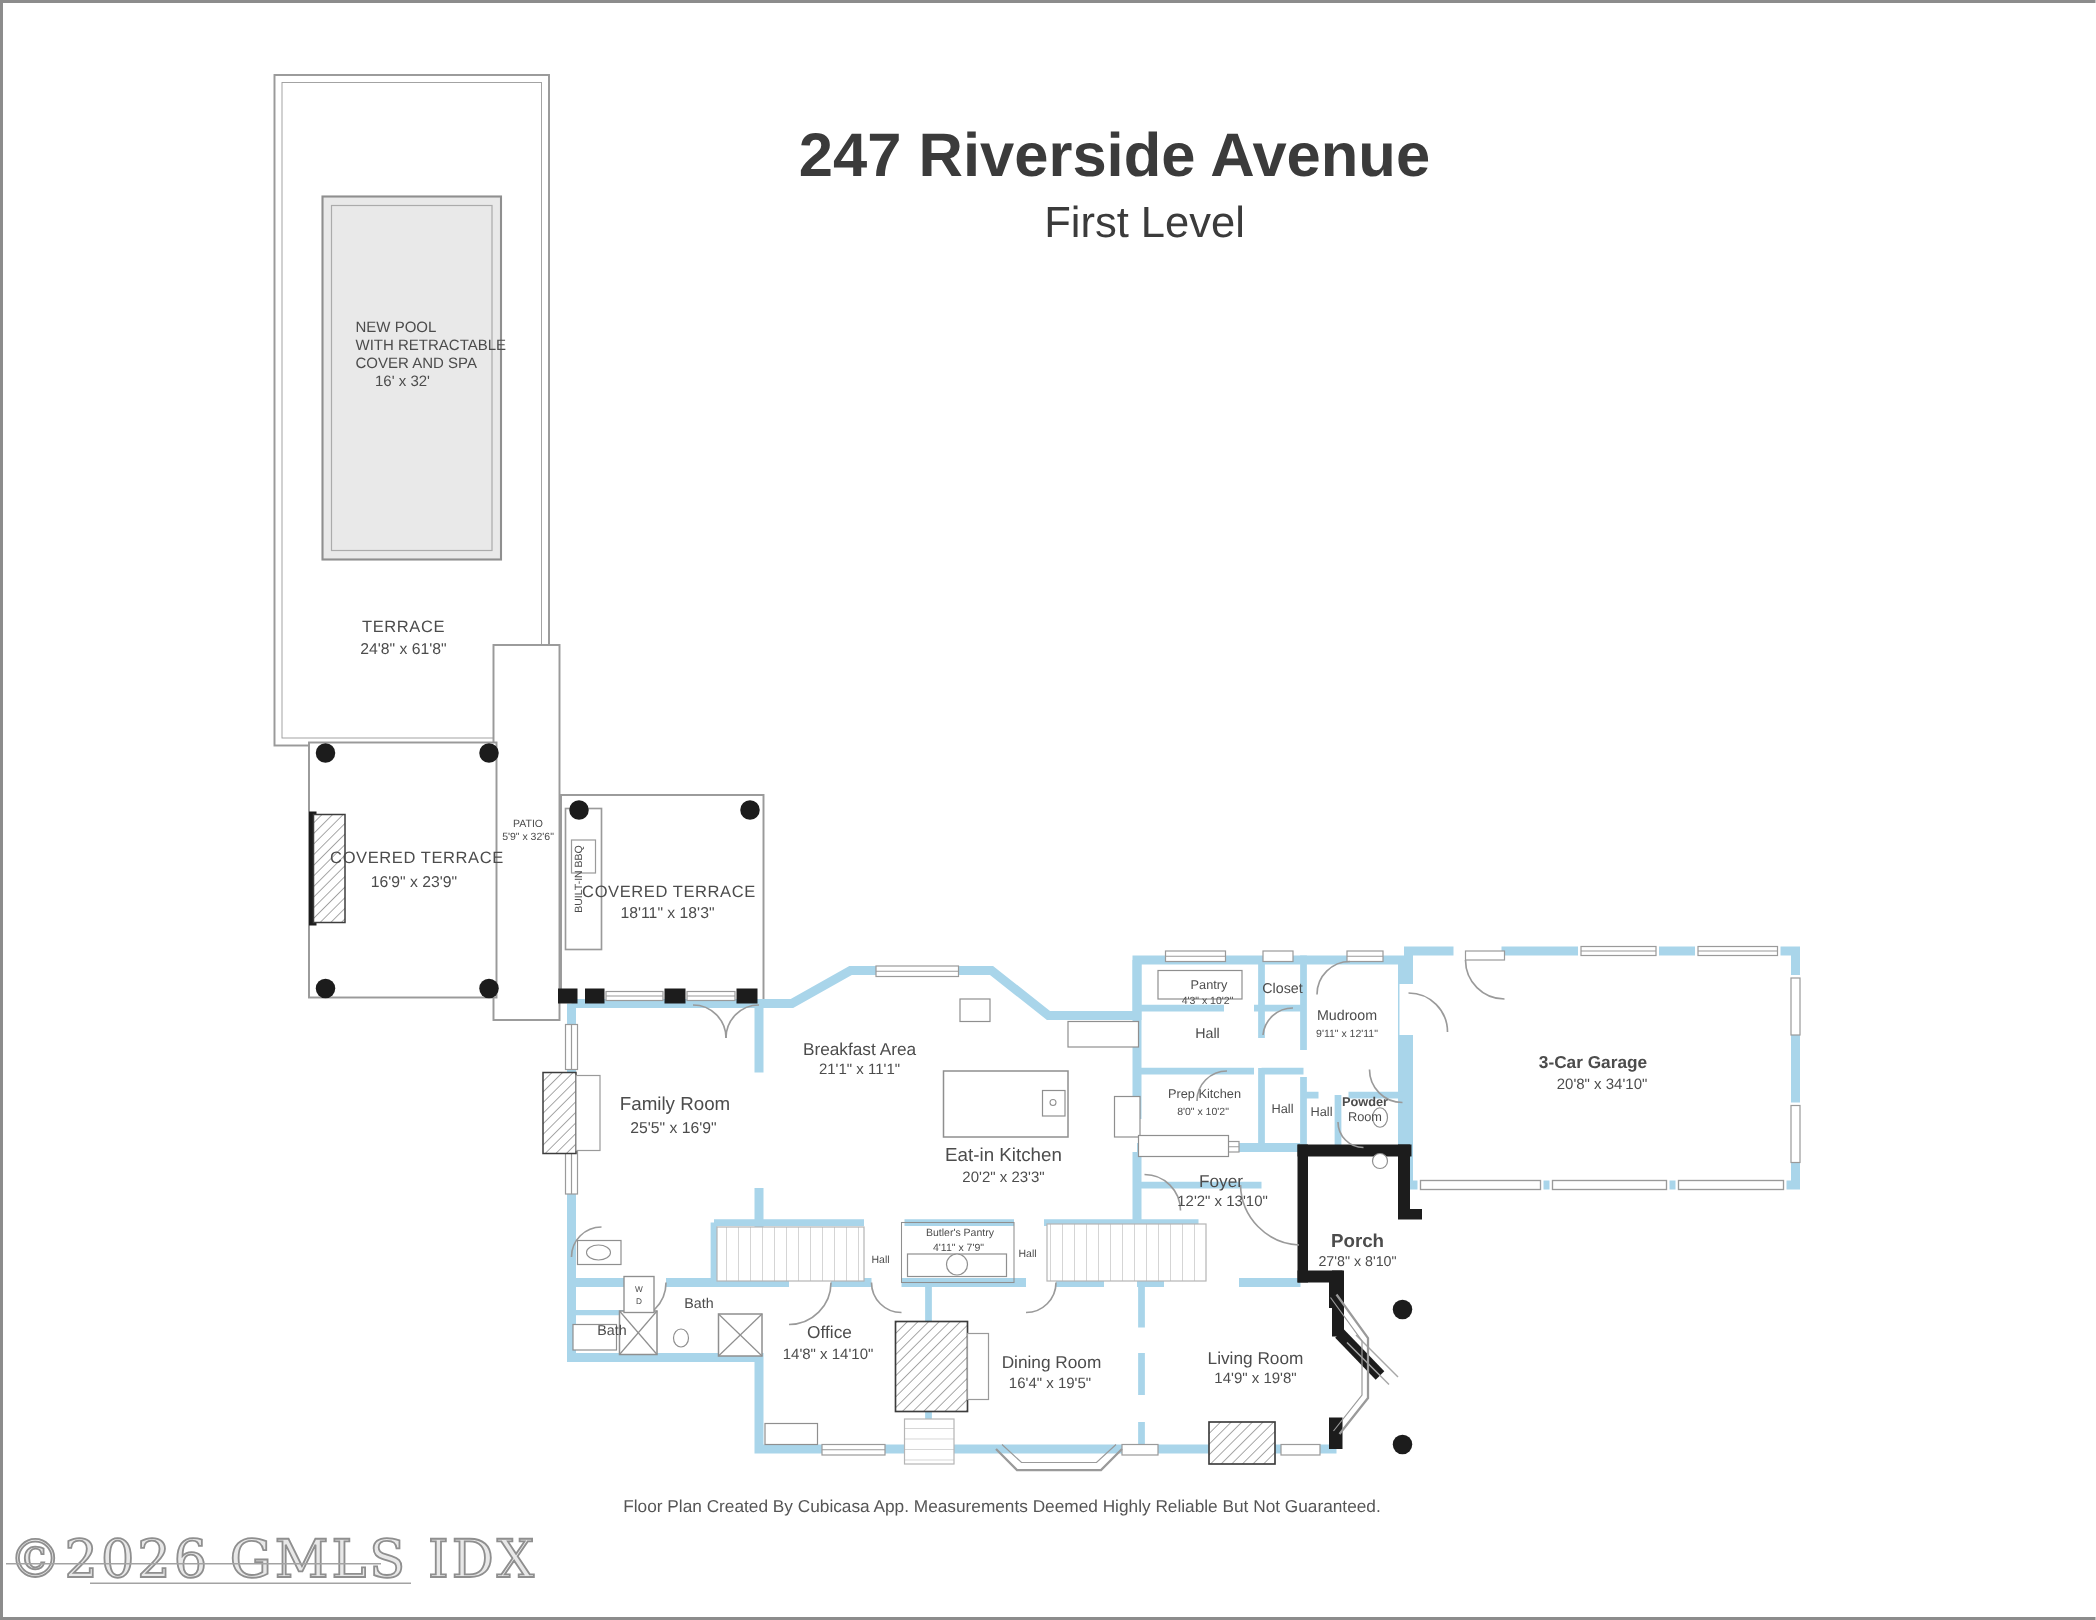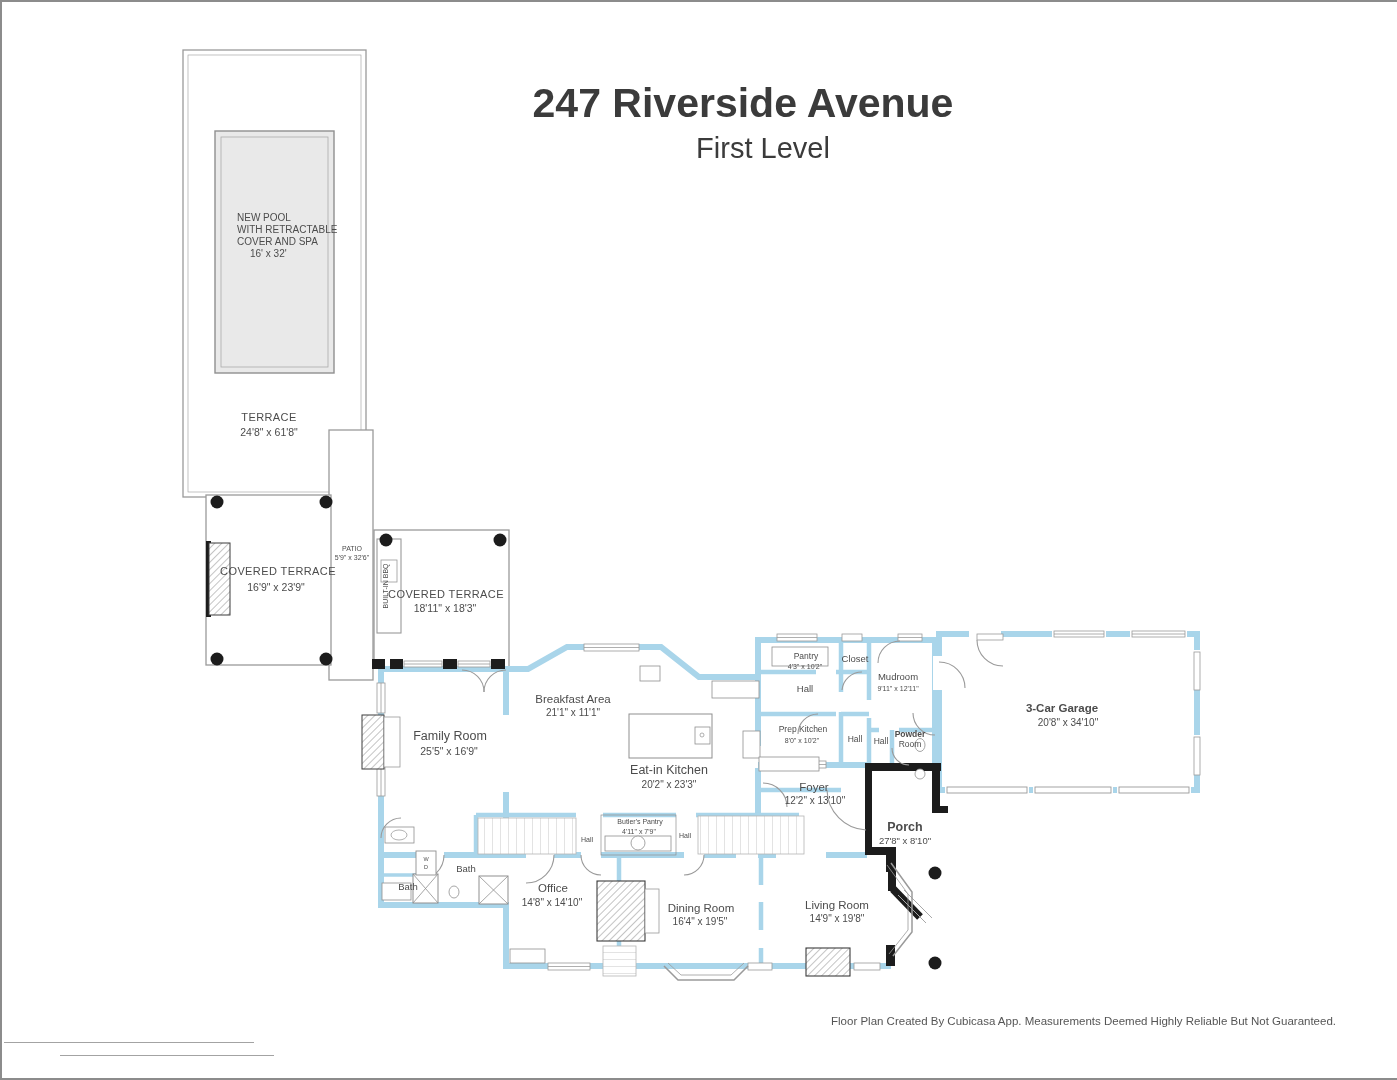--- a/index.html
+++ b/index.html
@@ -13,22 +13,22 @@
   .rm-b{font-size:11.5px;font-weight:600;}
   .rm-bb{font-size:12.5px;font-weight:600;}
   .dim{font-size:10px;}
   .dim-m{font-size:10.5px;}
   .sm{font-size:9.5px;}
   .xs{font-size:8.5px;}
   .xxs{font-size:7px;}
   .cap{font-size:11px;letter-spacing:.4px;}
   .mid{text-anchor:middle;}
   .pool-t{font-size:10px;}
-  #footer-text{position:absolute;top:999px;left:0;width:1336px;text-align:right;
-               font-size:11.5px;color:#555;margin-top:16px;}
+  #footer-text{position:absolute;top:999px;left:0;width:1336px;text-align:center;
+               font-size:11.5px;color:#555;}
   #watermark{position:absolute;top:1020px;left:6px;font-family:"DejaVu Serif",serif;
              font-size:35px;letter-spacing:2px;color:#e8e8e8;
              -webkit-text-stroke:1.2px #8f8f8f;white-space:nowrap;}
   .wm-line{position:absolute;height:1px;background:#a3a3a3;}
   #wm-line1{top:1042px;left:4px;width:250px;}
   #wm-line2{top:1055px;left:60px;width:214px;}
 </style>
 </head>
 <body>
 
@@ -334,16 +334,17 @@
 
     <text class="rm-m mid" x="665" y="912">Dining Room</text>
     <text class="dim mid" x="664" y="925">16'4" x 19'5"</text>
 
     <text class="rm-m mid" x="801" y="909">Living Room</text>
     <text class="dim mid" x="801" y="922">14'9" x 19'8"</text>
   </g>
 </svg>
 
 <div id="footer-text">Floor Plan Created By Cubicasa App. Measurements Deemed Highly Reliable But Not Guaranteed.</div>
+<div id="watermark">©2026 GMLS IDX</div>
 <div id="wm-line1" class="wm-line"></div>
 <div id="wm-line2" class="wm-line"></div>
 
 </div>
 
 </body></html>

